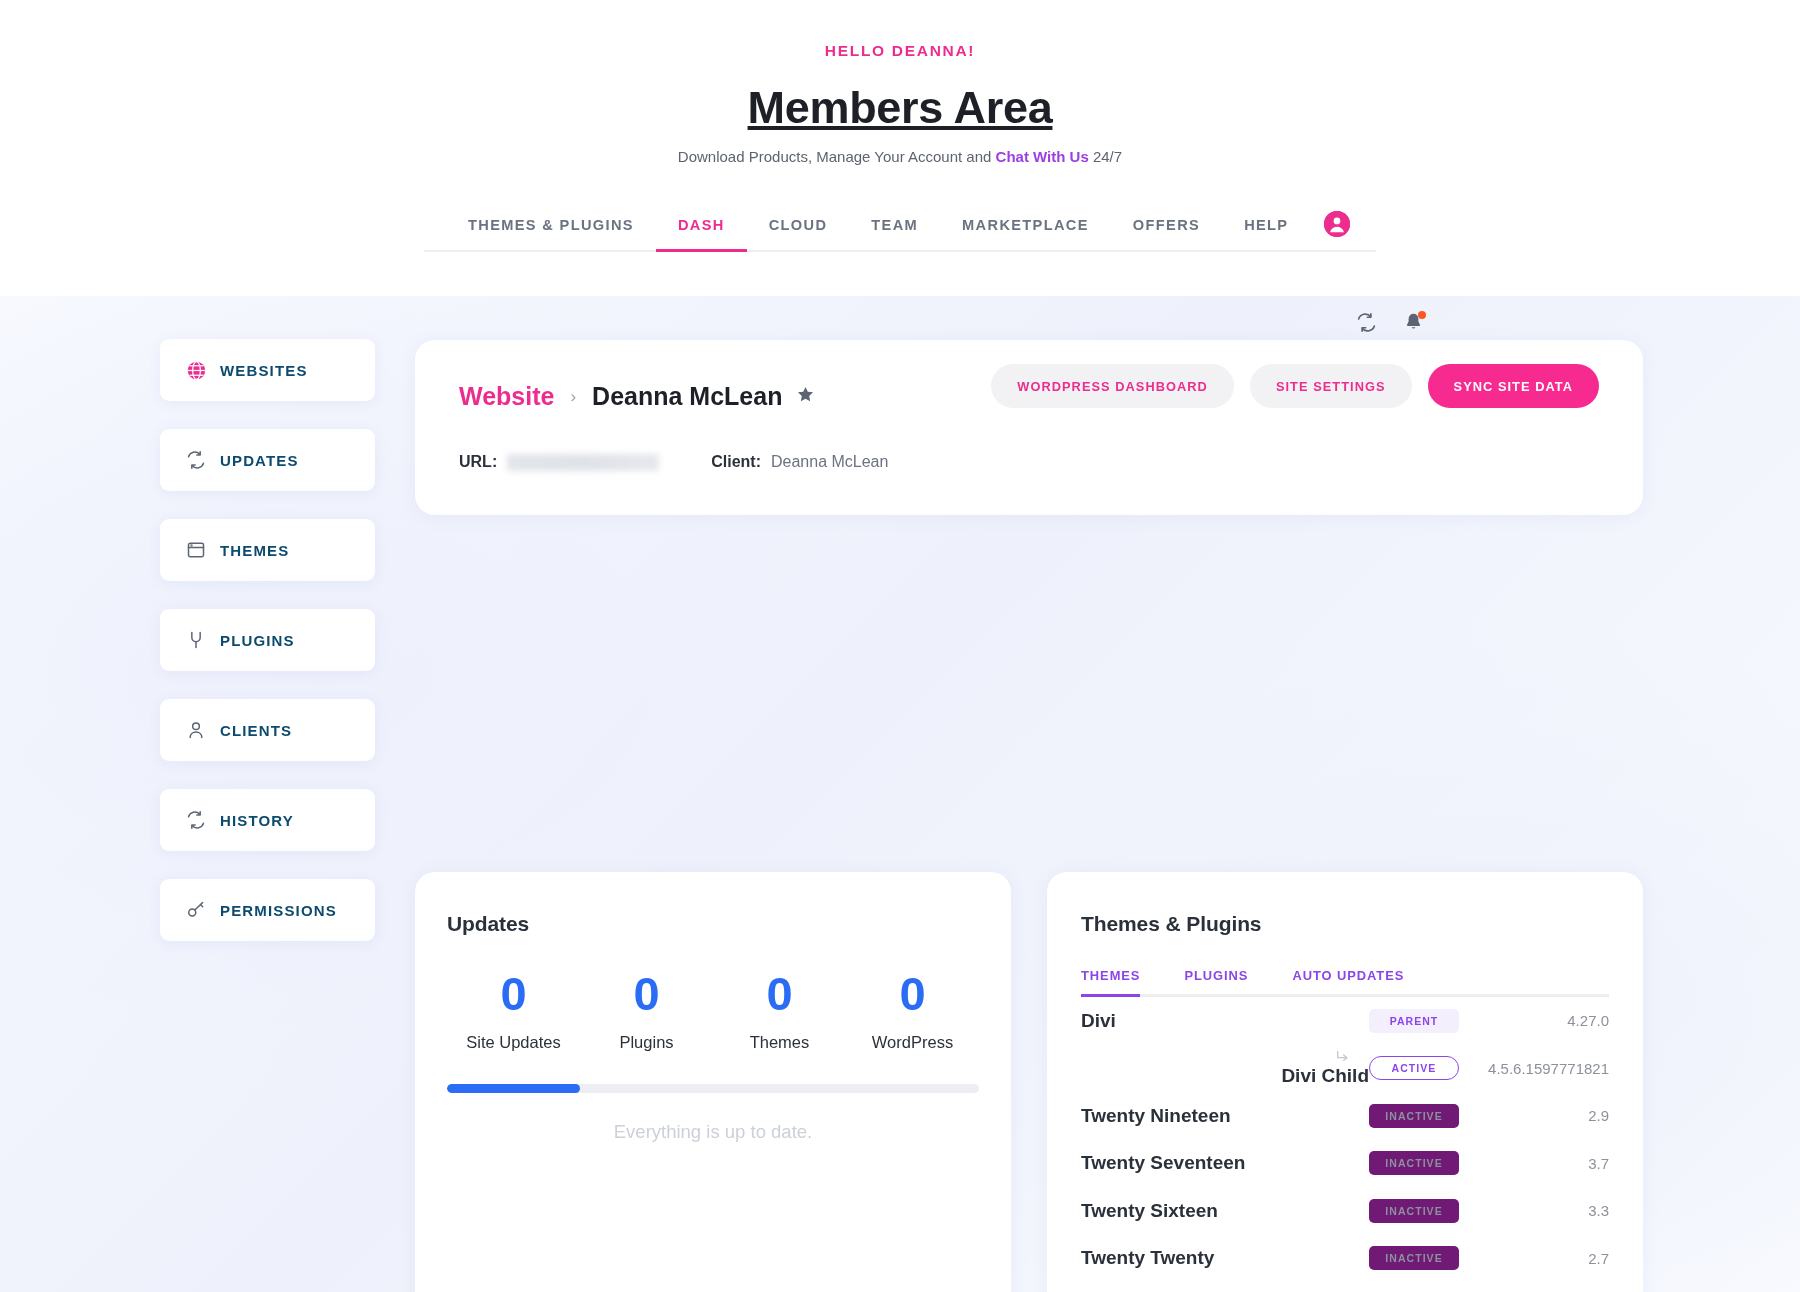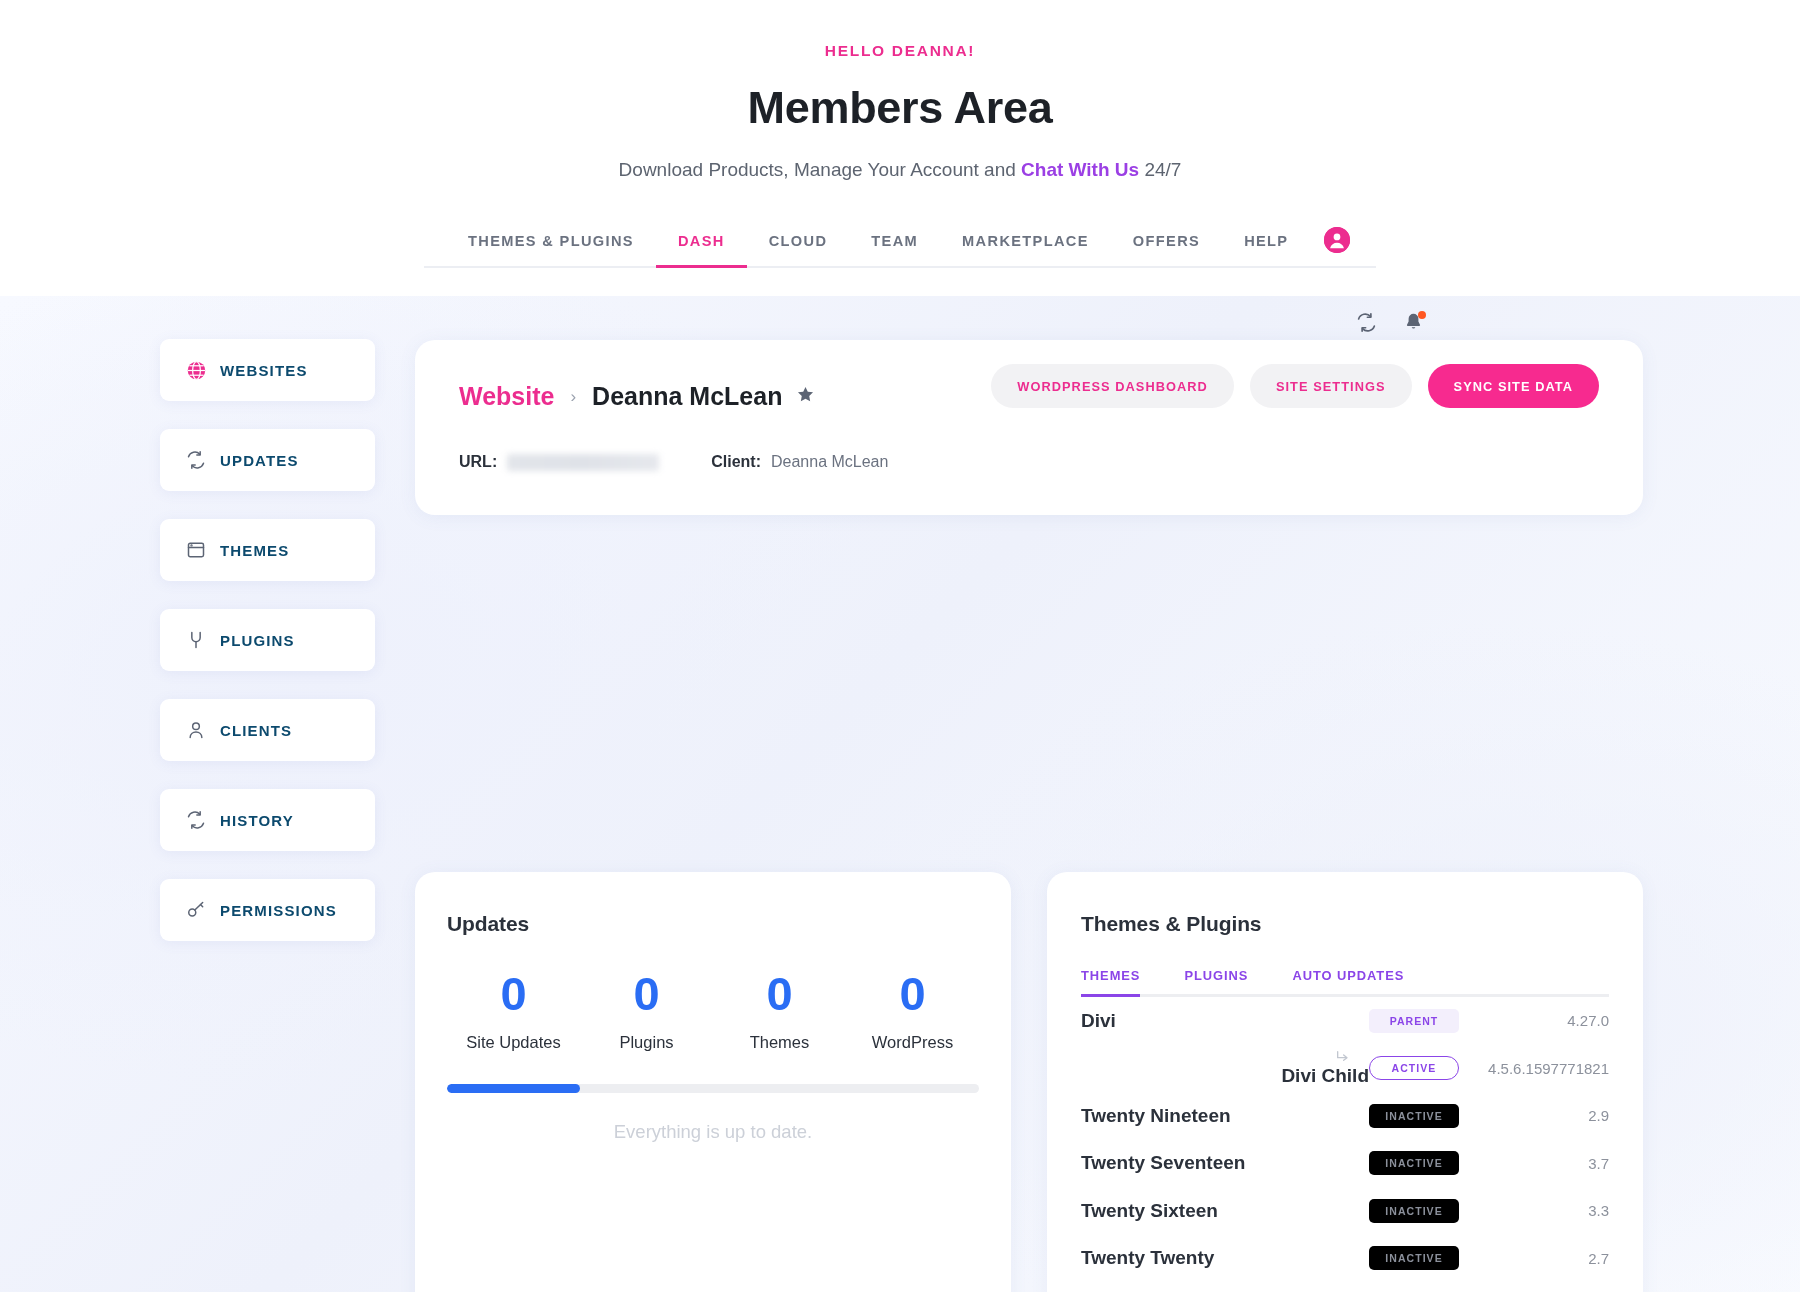--- a/index.html
+++ b/index.html
@@ -11,24 +11,24 @@
     position:relative;
   }
   .page { position:relative; width:1800px; height:1292px; }
 
   
   .hero { text-align:center; padding-top:42px; background:#fff; }
   .hello {
     color:#ec2d8f; font-size:15.5px; font-weight:700; letter-spacing:1.7px;
   }
   .title {
-    font-size:45px; font-weight:700; color:#1d2127; margin-top:22px; letter-spacing:-0.3px;
+    font-size:45px; font-weight:700; color:#1d2127; margin-top:22px; letter-spacing:-0.3px;text-decoration:underline;
   }
   .subtitle {
-    margin-top:25px; font-size:19px; color:#5d6470; font-weight:400;
+    margin-top:14px; font-size:15px; color:#5d6470; font-weight:400;
   }
   .subtitle .chat { color:#9b3fe4; font-weight:700; }
 
   
   .navwrap { display:flex; justify-content:center; margin-top:46px; background:#fff; }
   .nav {
     display:flex; align-items:flex-end; gap:0px;
     border-bottom:2px solid #eceef3; width:952px; justify-content:flex-start;
     padding-left:22px;
   }
@@ -140,21 +140,21 @@
     content:""; position:absolute; left:0; right:22px; bottom:-3px; height:3px; background:#8b45e8;
   }
   .trow {
     display:flex; align-items:center; height:47.5px;
   }
   .tname { font-size:19px; font-weight:600; color:#2b313b; flex:1; display:flex; align-items:flex-end; }
   .tname.child { padding-left:38px;flex-direction:column; }
   .childarrow { margin-right:18px; color:#c2c7d0; display:flex; }
   .badge {
     width:90px; text-align:center; font-size:10.5px; font-weight:700; letter-spacing:1.05px;
-    padding:6px 0; border-radius:5px; background:#000000; color:#8c919c;
+    padding:6px 0; border-radius:5px; background:#701a75; color:#8c919c;
   }
   .badge.parent { background:#f3effc; color:#8b45e8; }
   .badge.active {
     background:#fff; color:#8b45e8; border:1.5px solid #8b45e8; border-radius:14px; padding:5px 12px;
   }
   .tver { width:150px; text-align:right; font-size:15px; color:#8c919c; }
 </style>
 </head>
 <body>
 

